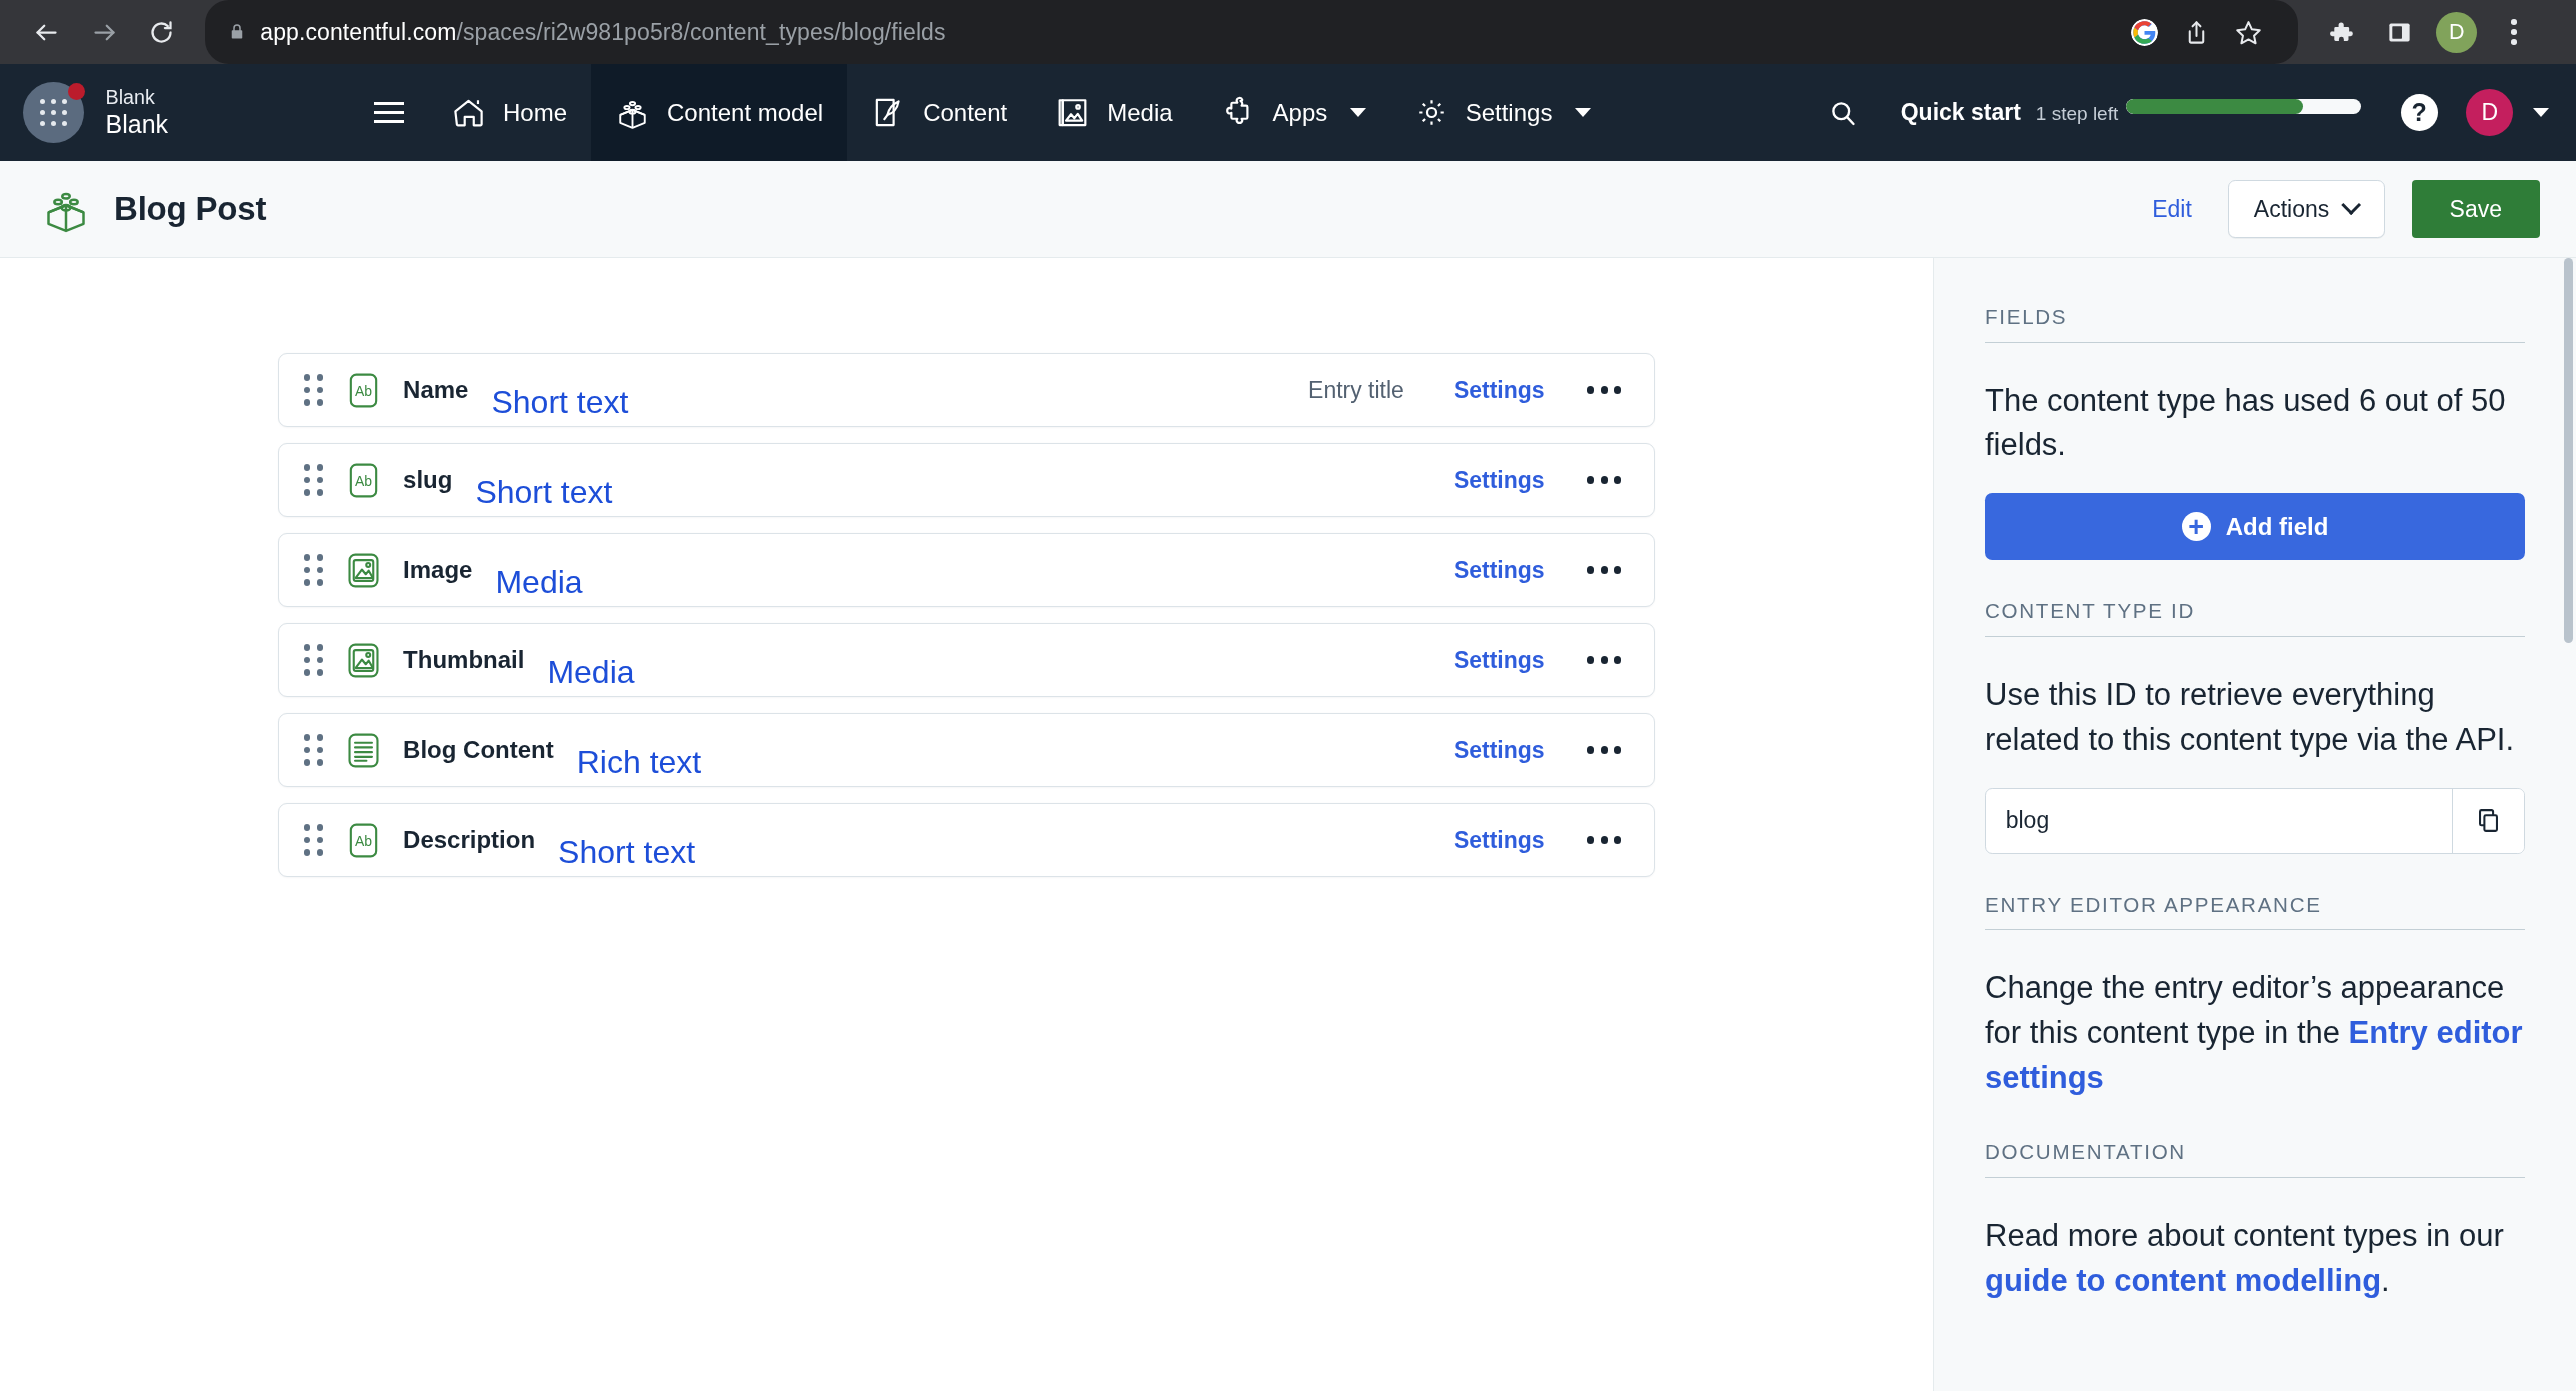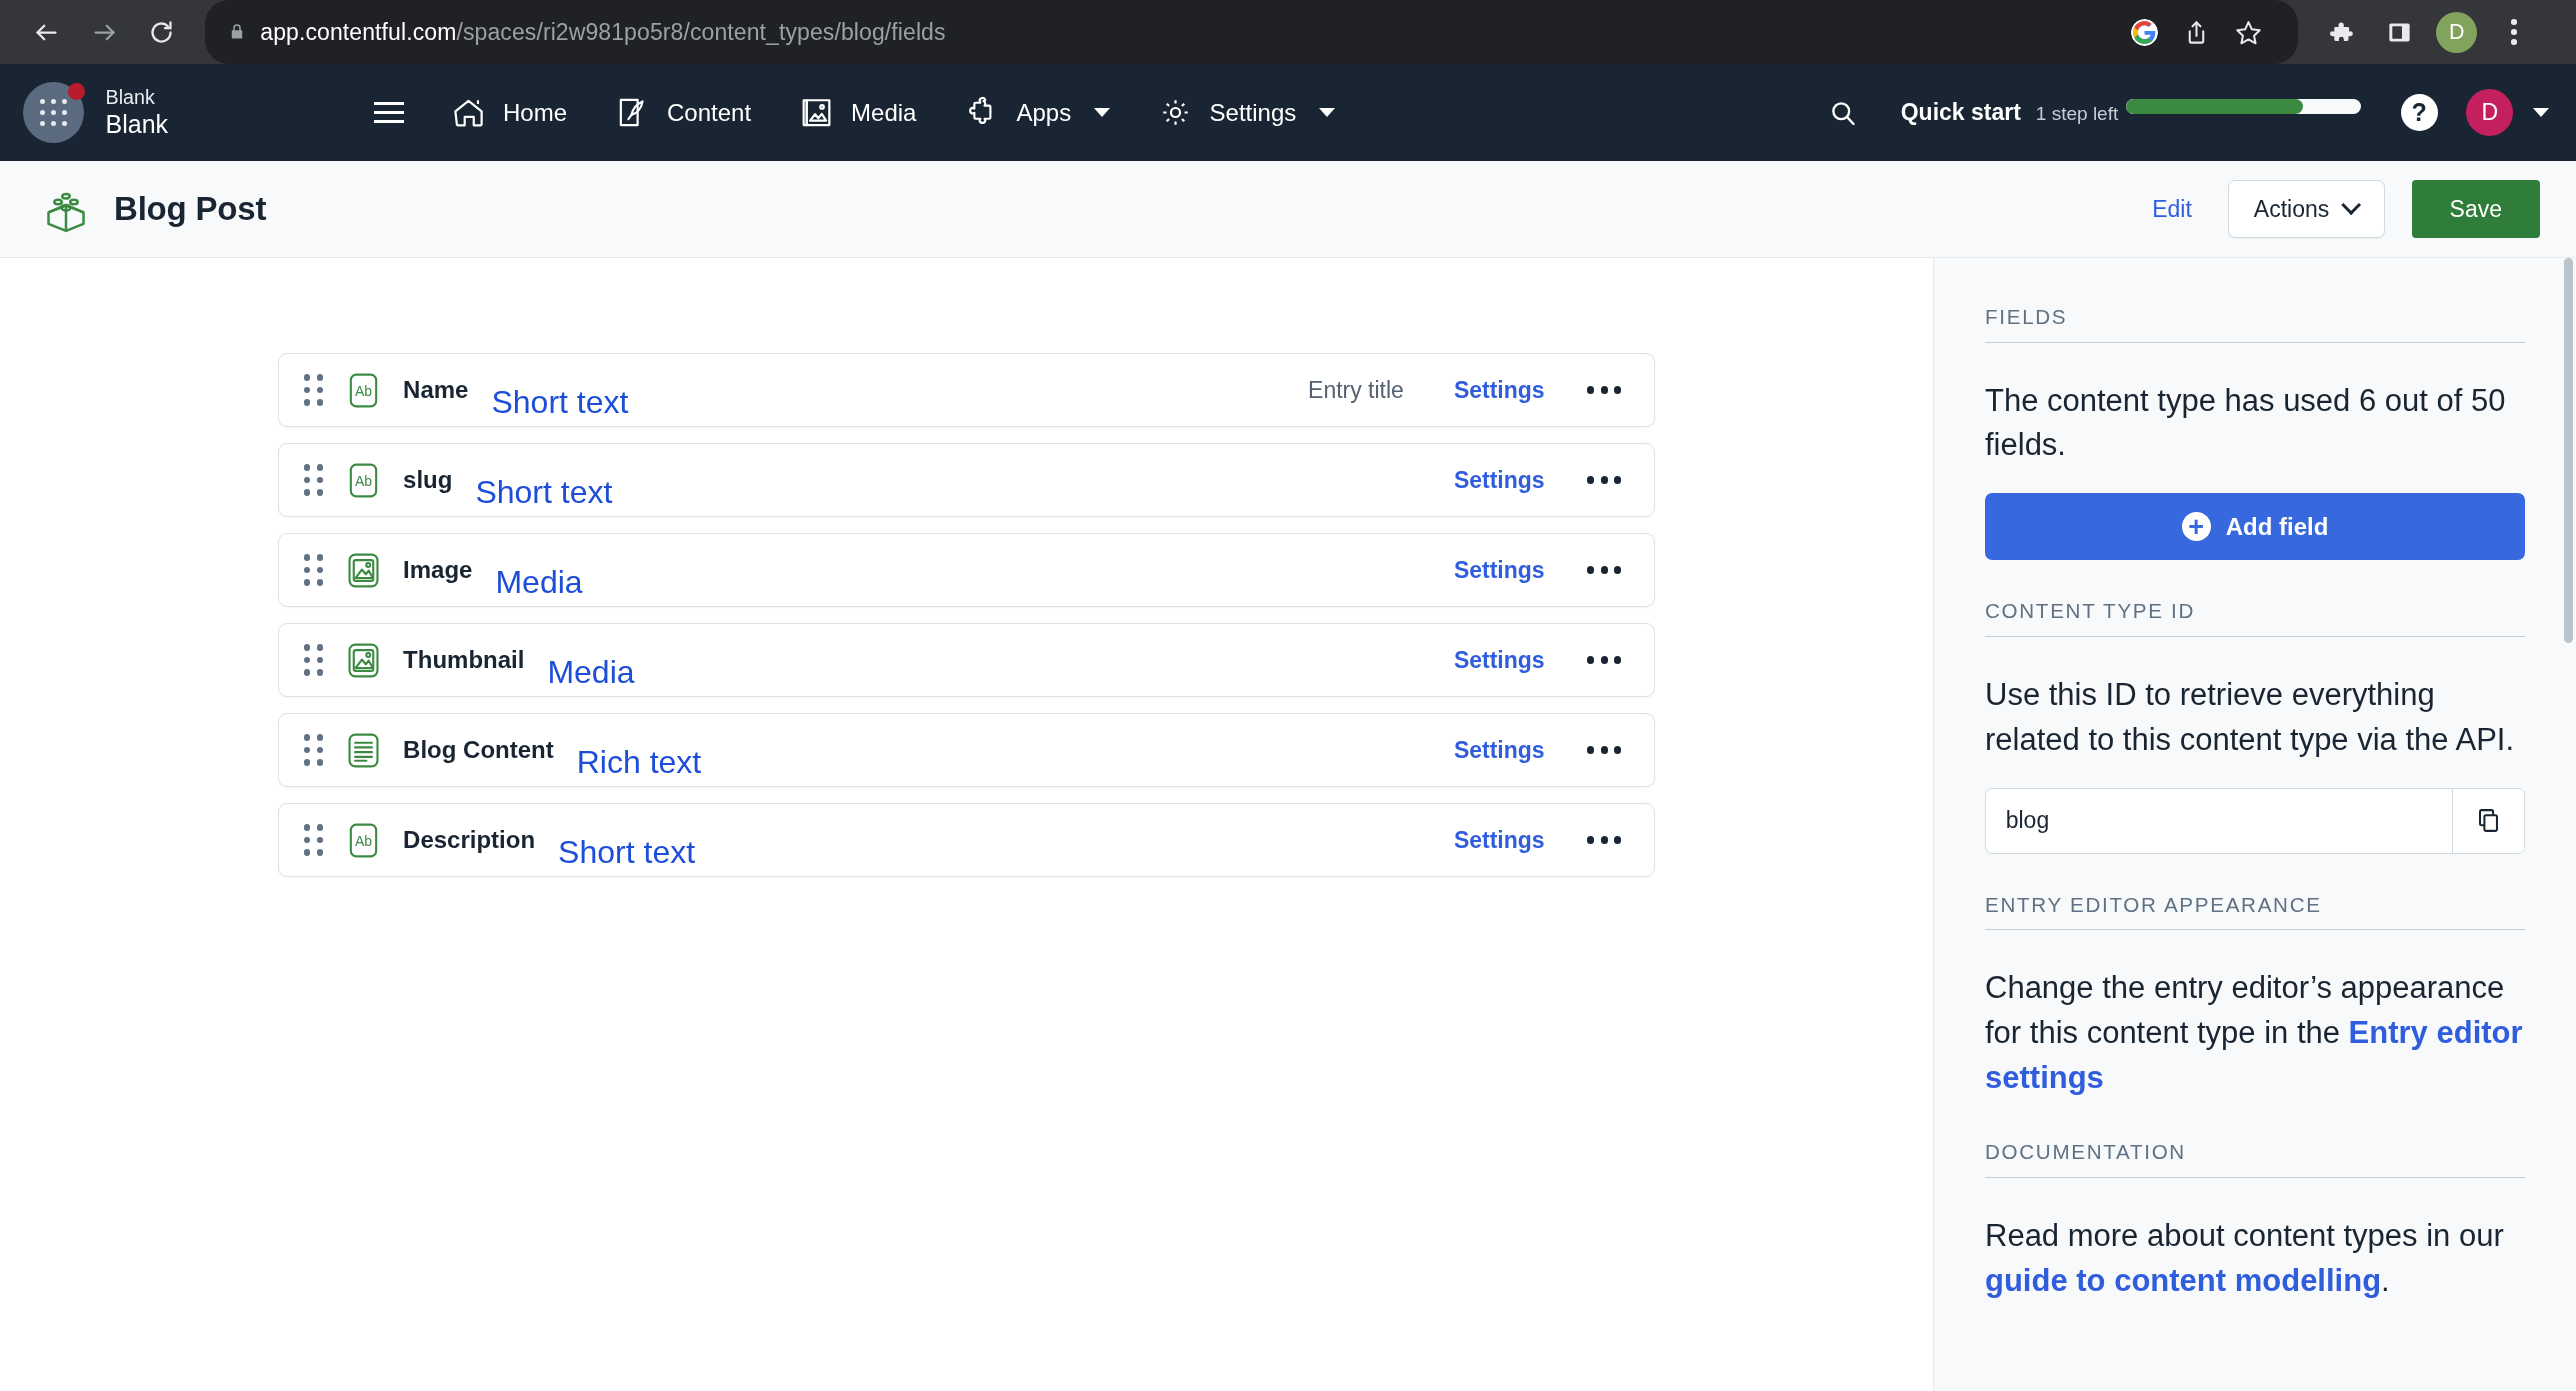--- a/index.html
+++ b/index.html
@@ -321,20 +321,32 @@
   </div>
 
   <div class="nav-items">
     <div class="nav-item">
       <svg viewBox="0 0 24 24" fill="none" stroke="#fff" stroke-width="1.5" stroke-linejoin="round">
         <path d="M3 11.2 12 4l9 7.2V20a.8.8 0 0 1-.8.8h-4.6V15H9.4v5.8H4.8A.8.8 0 0 1 4 20z" transform="translate(0,0)"></path>
         <path d="M18.5 6.2V3.6"></path>
       </svg>
       <span>Home</span>
     </div>
+    <div class="nav-item active">
+      <svg viewBox="0 0 24 24" fill="none" stroke="#fff" stroke-width="1.3" stroke-linejoin="round">
+        <path d="M12 10.2 3.6 13.6v5.5L12 22.5l8.4-3.4v-5.5z"></path>
+          <path d="M12 10.2v12.3"></path>
+        <path d="M3.6 13.6 12 10.2l8.4 3.4"></path>
+        <ellipse cx="12" cy="11.4" rx="2.1" ry="1.3"></ellipse>
+        <ellipse cx="8.2" cy="8.6" rx="1.8" ry="1.1"></ellipse>
+        <ellipse cx="15.8" cy="8.6" rx="1.8" ry="1.1"></ellipse>
+        <ellipse cx="12" cy="5.9" rx="1.8" ry="1.1"></ellipse>
+      </svg>
+      <span>Content model</span>
+    </div>
     <div class="nav-item">
       <svg viewBox="0 0 24 24" fill="none" stroke="#fff" stroke-width="1.5" stroke-linejoin="round">
         <path d="M4 3.4h11.5V20.6H4z"></path>
         <path d="M18.9 4.4c-3.6 1.6-6.8 5.1-7.6 9.2 3.6-.9 6.8-4.2 7.6-9.2z"></path>
         <path d="M11.3 13.6 8.8 17"></path>
       </svg>
       <span>Content</span>
     </div>
     <div class="nav-item">
       <svg viewBox="0 0 24 24" fill="none" stroke="#fff" stroke-width="1.5" stroke-linejoin="round">

